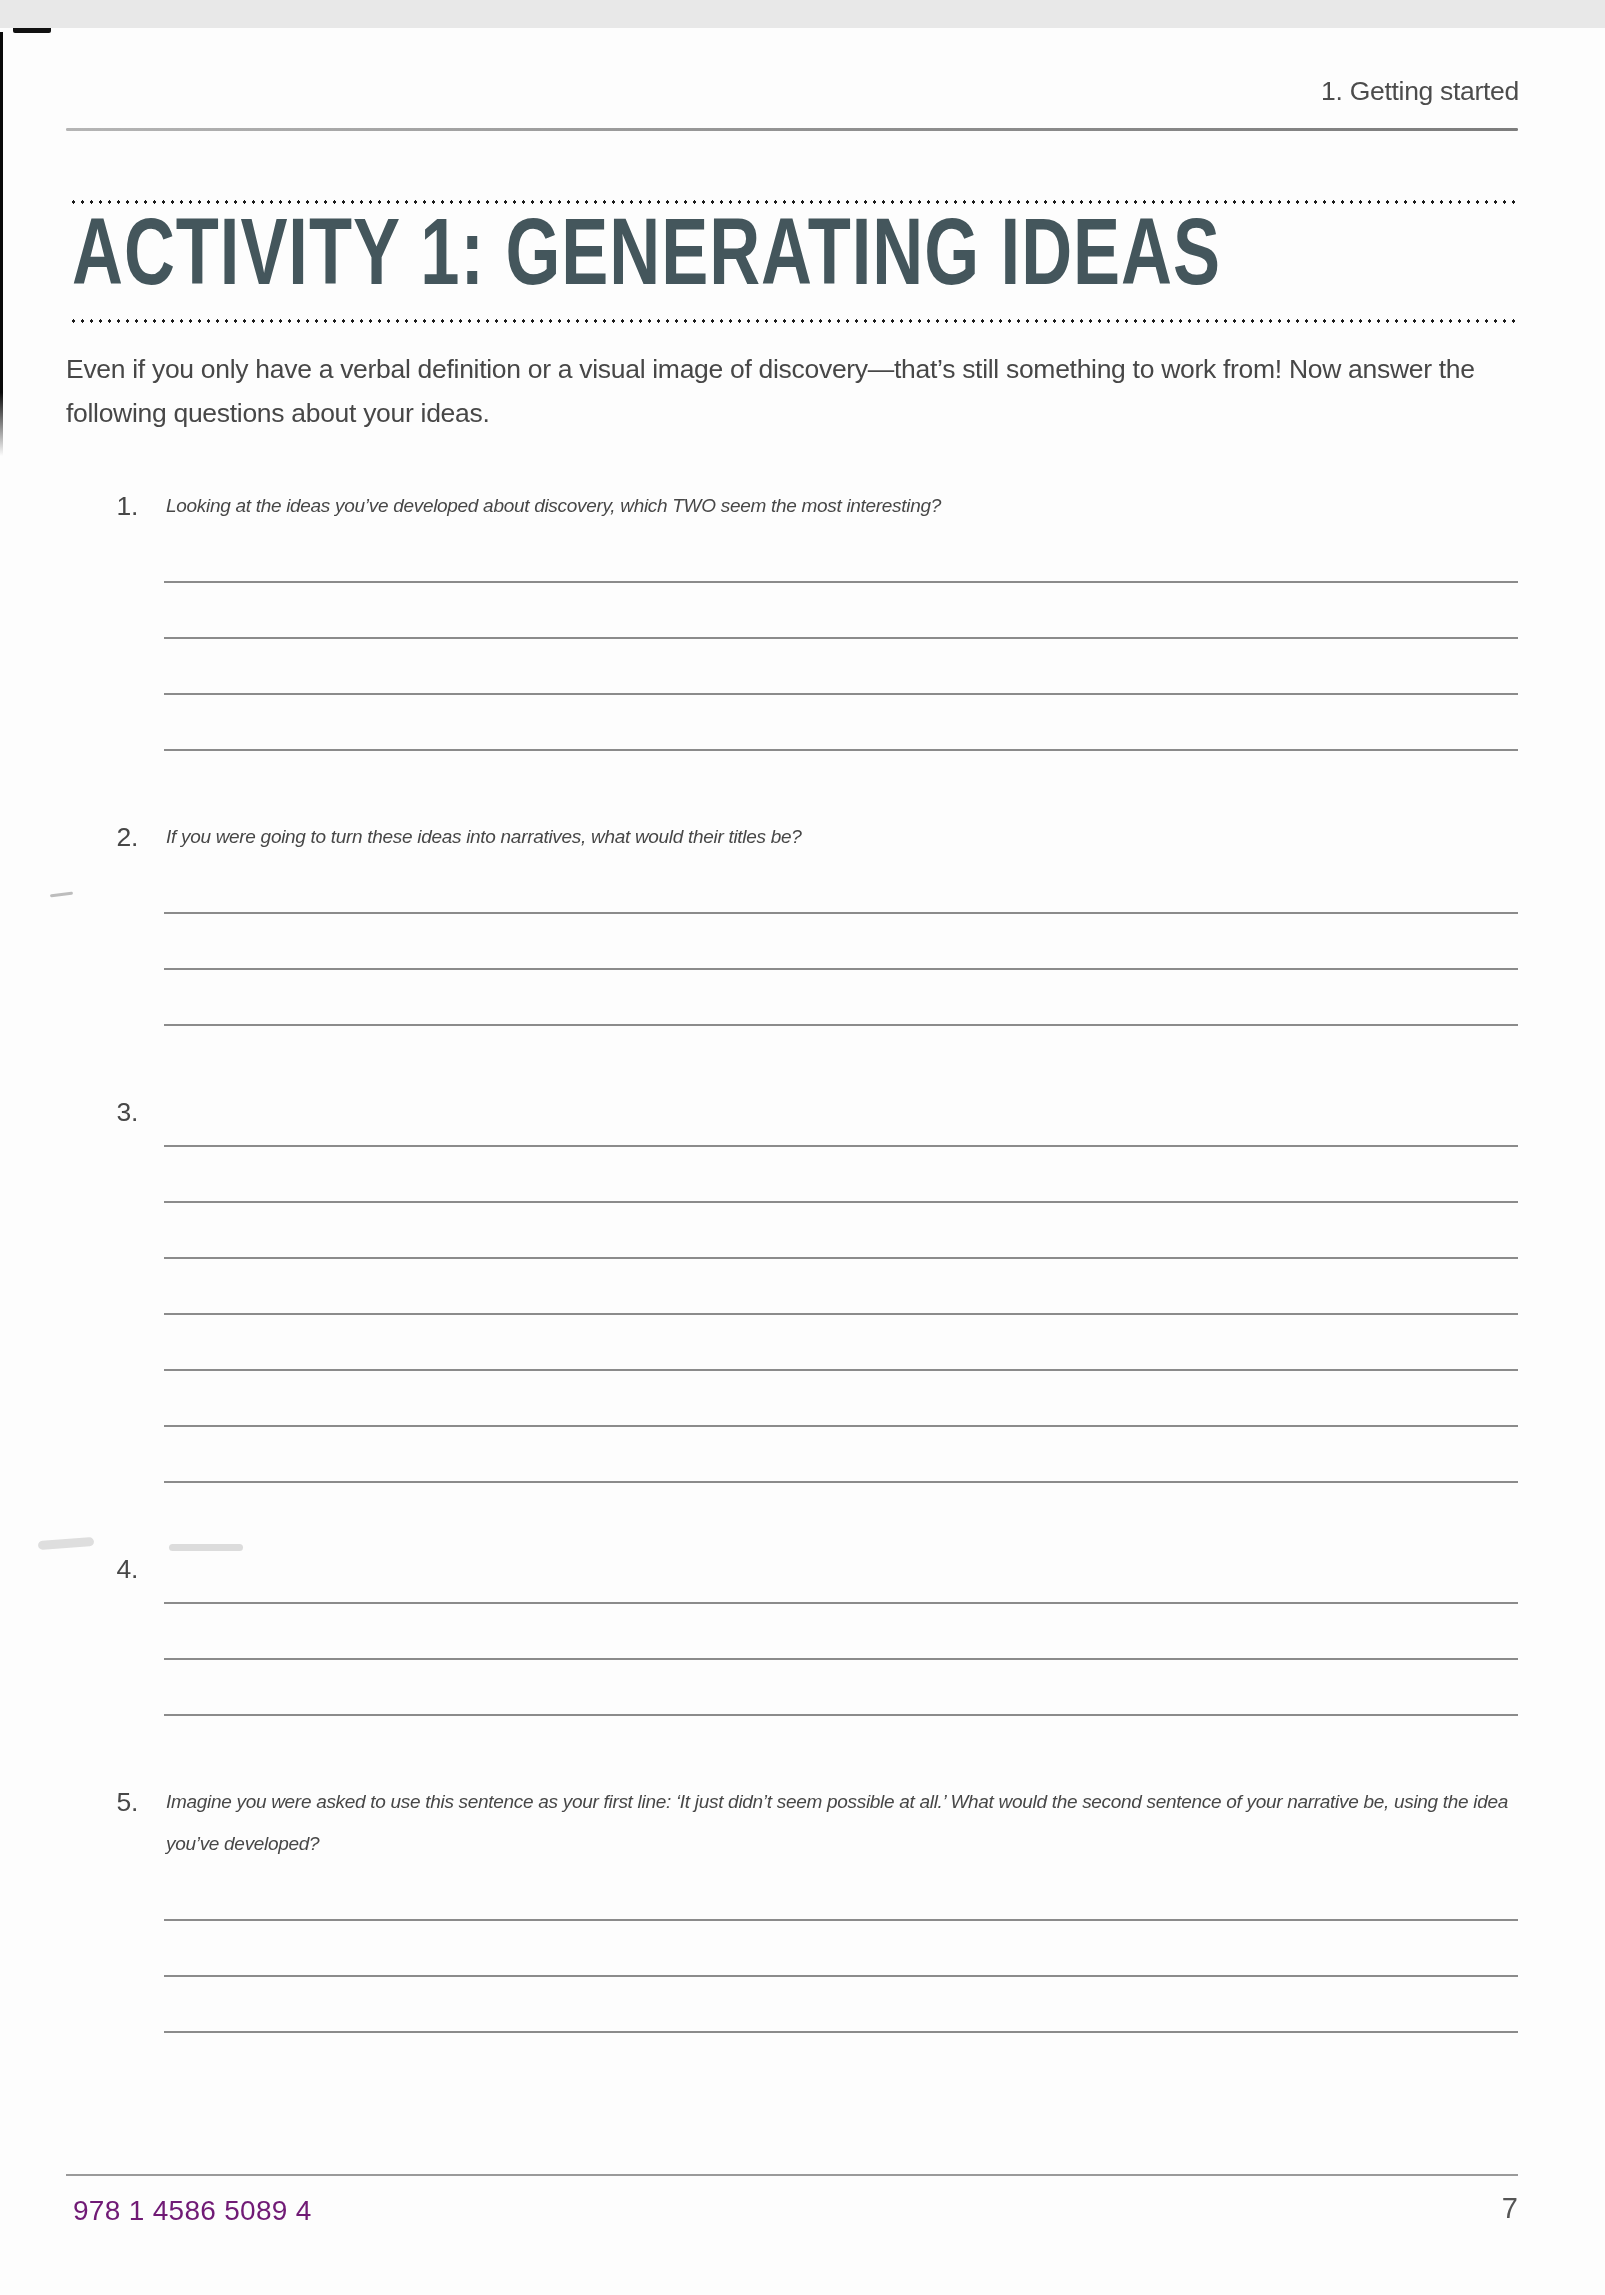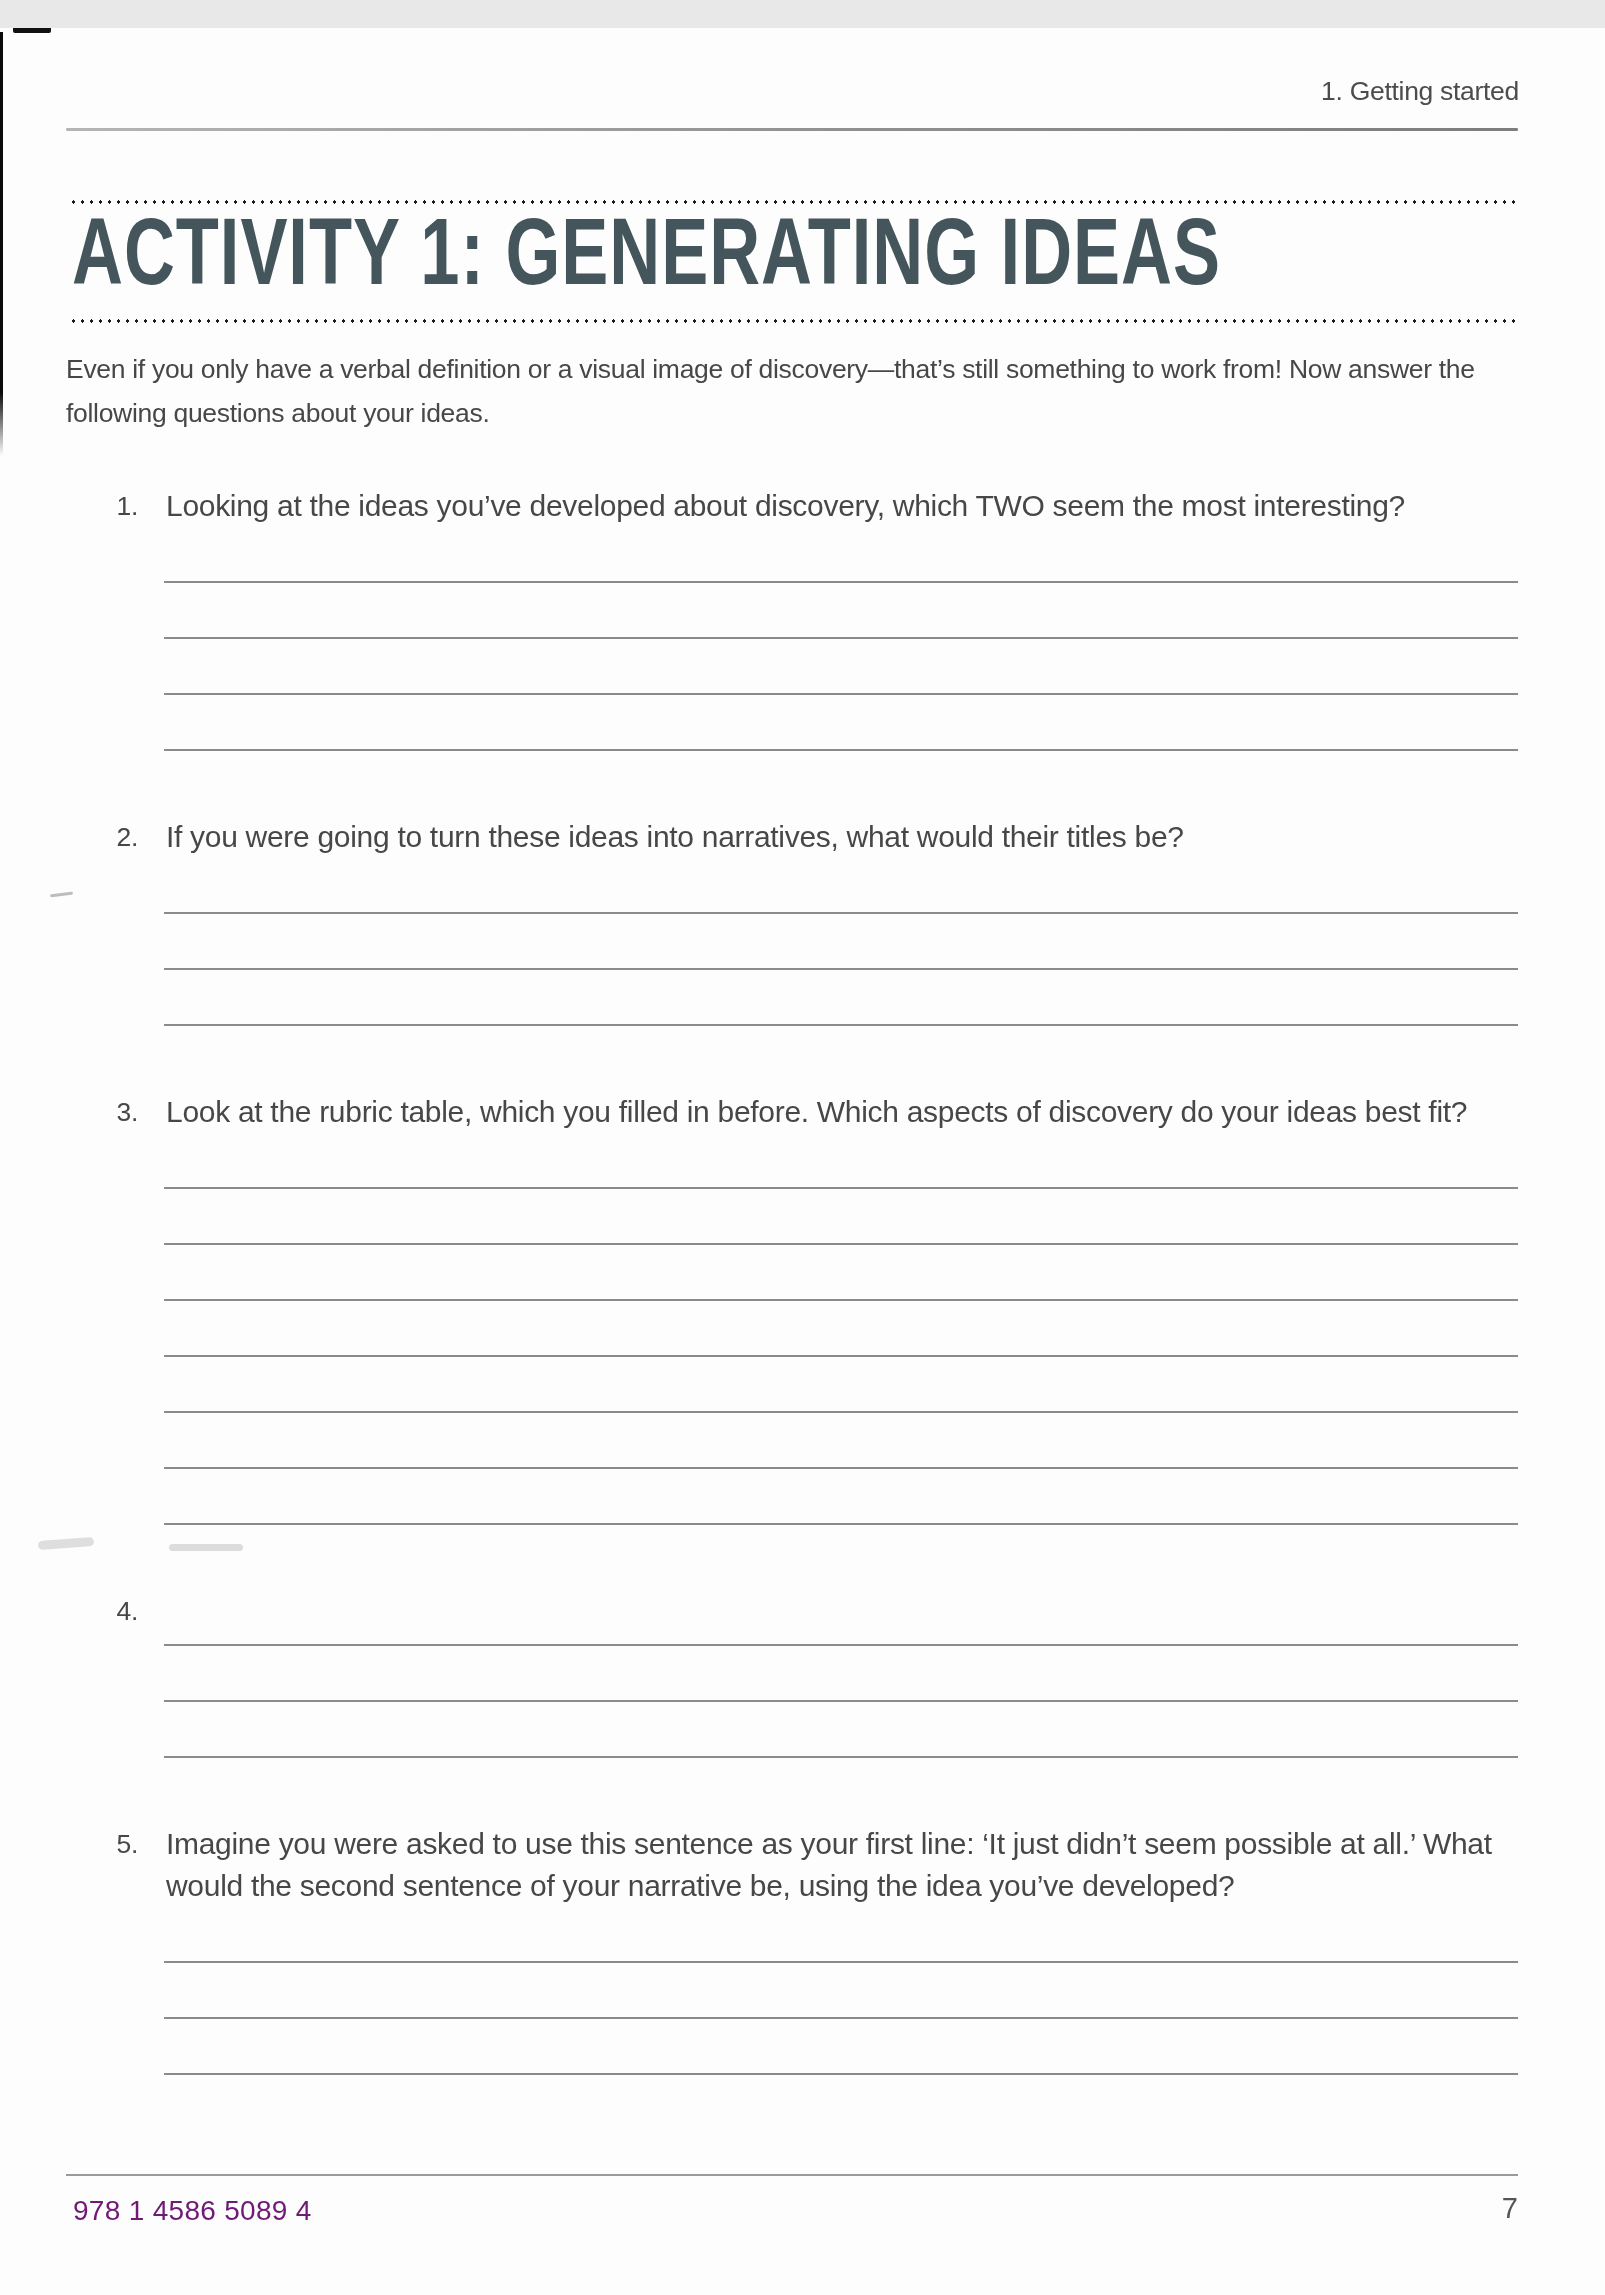--- a/index.html
+++ b/index.html
@@ -53,21 +53,21 @@
     list-style:none;
   }
   .question{position:relative;}
   .question + .question{margin-top:65px;}
   .q-num{
     position:absolute;left:0;top:0;width:138px;text-align:right;
     font-size:26.5px;line-height:42px;letter-spacing:-0.3px;font-weight:300;
   }
   .q-text{
     margin:0 89px 0 166px;
-    font-size:30px;line-height:42px;letter-spacing:-0.3px;font-weight:300;
+    font-size:19px;line-height:42px;letter-spacing:-0.3px;font-weight:300;font-style:italic;
   }
   .q-lines{margin:0 87px 0 164px;}
   .answer-line{
     box-sizing:border-box;height:56px;
     border-bottom:2px solid #8b8b8b;
   }
 
   
   .foot-rule{
     position:absolute;top:2146px;left:66px;width:1452px;height:2px;
@@ -143,21 +143,20 @@
     <p class="q-text">If you were going to turn these ideas into narratives, what would their titles be?</p>
     <div class="q-lines">
           <div class="answer-line"></div>
           <div class="answer-line"></div>
           <div class="answer-line"></div>
         </div>
   </li>
 
   <li class="question">
     <span class="q-num">3.</span>
-    <p class="q-text">Look at the rubric table, which you filled in before. Which aspects of discovery do your ideas best fit?</p>
     <div class="q-lines">
           <div class="answer-line"></div>
           <div class="answer-line"></div>
           <div class="answer-line"></div>
           <div class="answer-line"></div>
           <div class="answer-line"></div>
           <div class="answer-line"></div>
           <div class="answer-line"></div>
         </div>
   </li>

